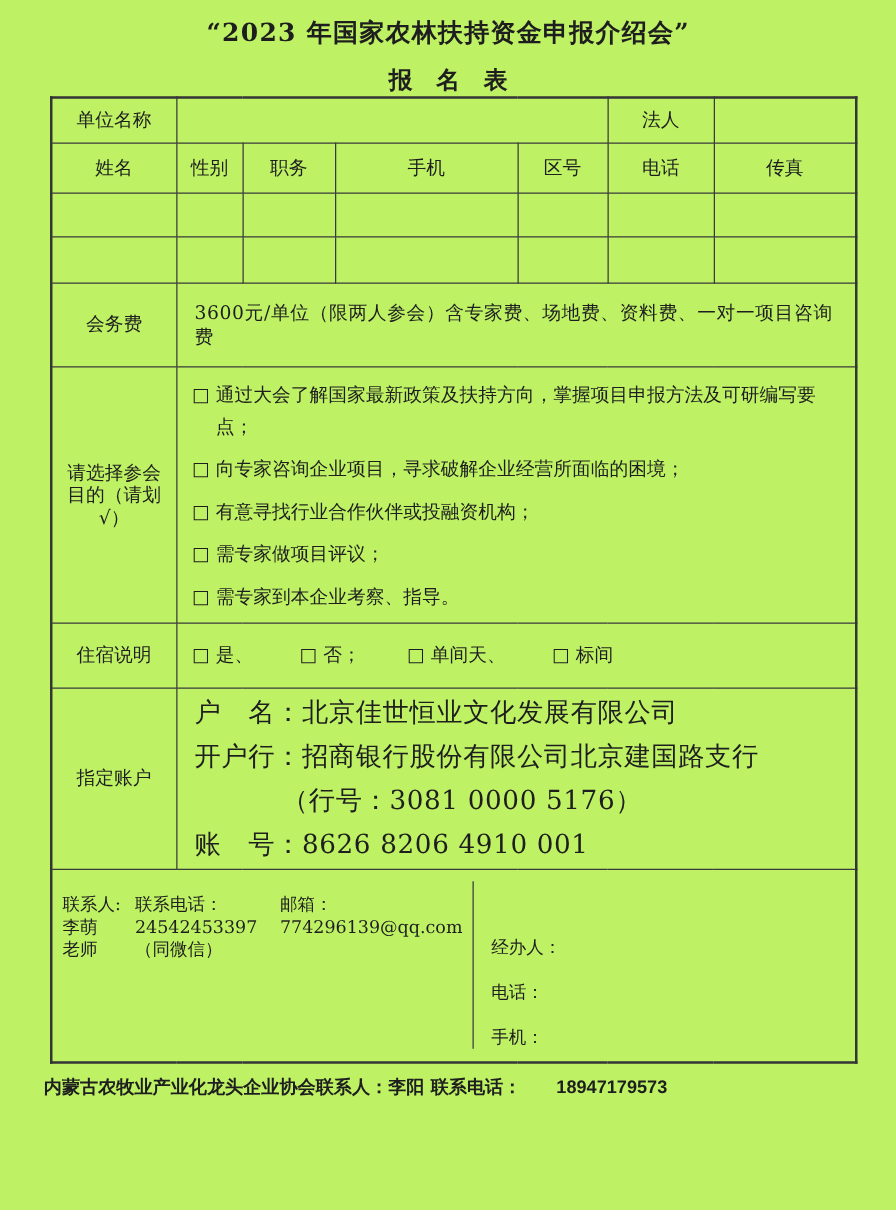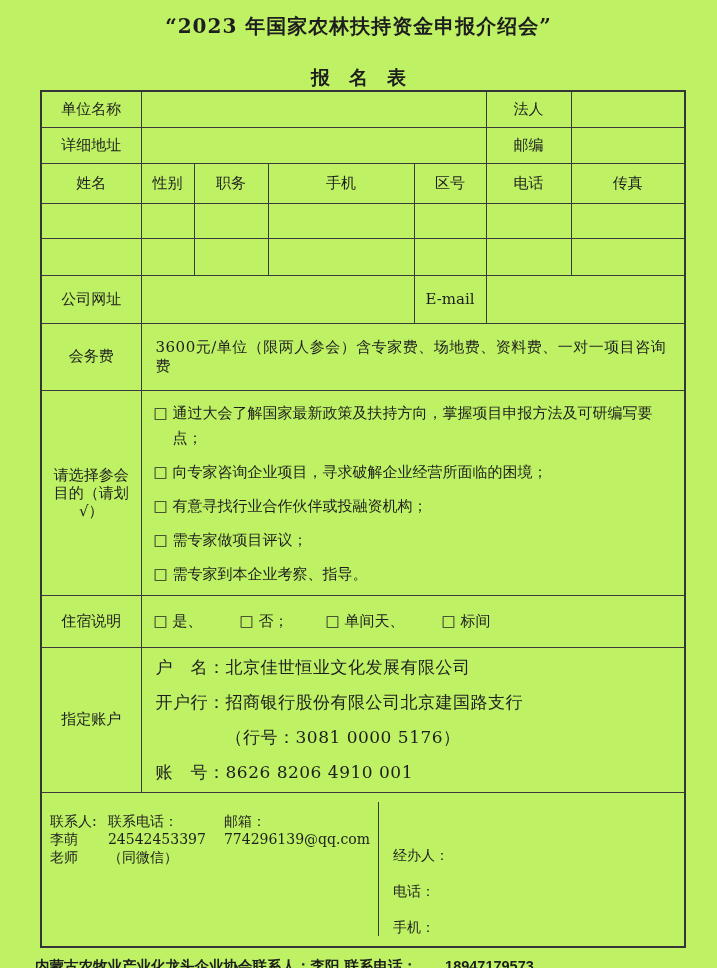--- a/index.html
+++ b/index.html
@@ -14,21 +14,21 @@
 
   .title {
     padding-top: 13px;
     text-align: center;
     font-size: 20px;
     font-weight: bold;
     letter-spacing: 1px;
     line-height: 27px;
   }
   .subtitle {
-    margin-top: 24px;
+    margin-top: 11px;
     text-align: center;
     font-size: 19px;
     font-weight: bold;
     line-height: 26px;
   }
 
   table.form {
     border-collapse: collapse;
     table-layout: fixed;
     width: 644px;
@@ -62,21 +62,21 @@
 
   .purpose-cell { padding: 10px 12px 8px 12px; vertical-align: middle; }
   .purpose-list { display: flex; flex-direction: column; gap: 9px; }
   .opt { display: flex; line-height: 25px; font-size: 15px; }
   .cb { flex: none; width: 19px; }
 
   .lodging-cell { padding: 4px 12px; }
   .lodging-list { display: flex; gap: 37px; }
   .lodging-opt { display: flex; }
 
-  .account-cell { padding: 0 14px; font-size: 17px; }
+  .account-cell { padding: 0 14px; font-size: 21px; }
   .account-line { margin: 0 0 13px 0; line-height: 22px; letter-spacing: 0.5px; }
   .account-line:last-child { margin-bottom: 0; }
   .account-line.indent { margin-left: 70px; }
 
   .bottom-cell { padding: 0; }
   .bottom-wrap { display: flex; height: 100%; }
   .bottom-left {
     width: 336px; flex: none;
     padding: 10px 8px 16px 8px;
     display: flex; flex-direction: row; justify-content: flex-end; gap: 2px;
@@ -118,26 +118,20 @@
     </colgroup>
 
     <tbody>
         <tr class="r1">
       <td class="label">单位名称</td>
       <td colspan="4"></td>
       <td class="label">法人</td>
       <td></td>
     </tr>
 
-    <tr class="r2">
-      <td class="label">详细地址</td>
-      <td colspan="4"></td>
-      <td class="label">邮编</td>
-      <td></td>
-    </tr>
 
     <tr class="r3">
       <td class="label">姓名</td>
       <td class="label">性别</td>
       <td class="label">职务</td>
       <td class="label">手机</td>
       <td class="label">区号</td>
       <td class="label">电话</td>
       <td class="label">传真</td>
     </tr>
@@ -155,26 +149,20 @@
     <tr class="r5">
       <td></td>
       <td></td>
       <td></td>
       <td></td>
       <td></td>
       <td></td>
       <td></td>
     </tr>
 
-    <tr class="r6">
-      <td class="label">公司网址</td>
-      <td colspan="3"></td>
-      <td class="label">E-mail</td>
-      <td colspan="2"></td>
-    </tr>
 
     <tr class="r7">
       <td class="label">会务费</td>
       <td colspan="6" class="fee-cell">3600元/单位（限两人参会）含专家费、场地费、资料费、一对一项目咨询费</td>
     </tr>
 
     <tr class="r8">
       <td class="label purpose-label">请选择参会
 目的（请划
 √）</td>

